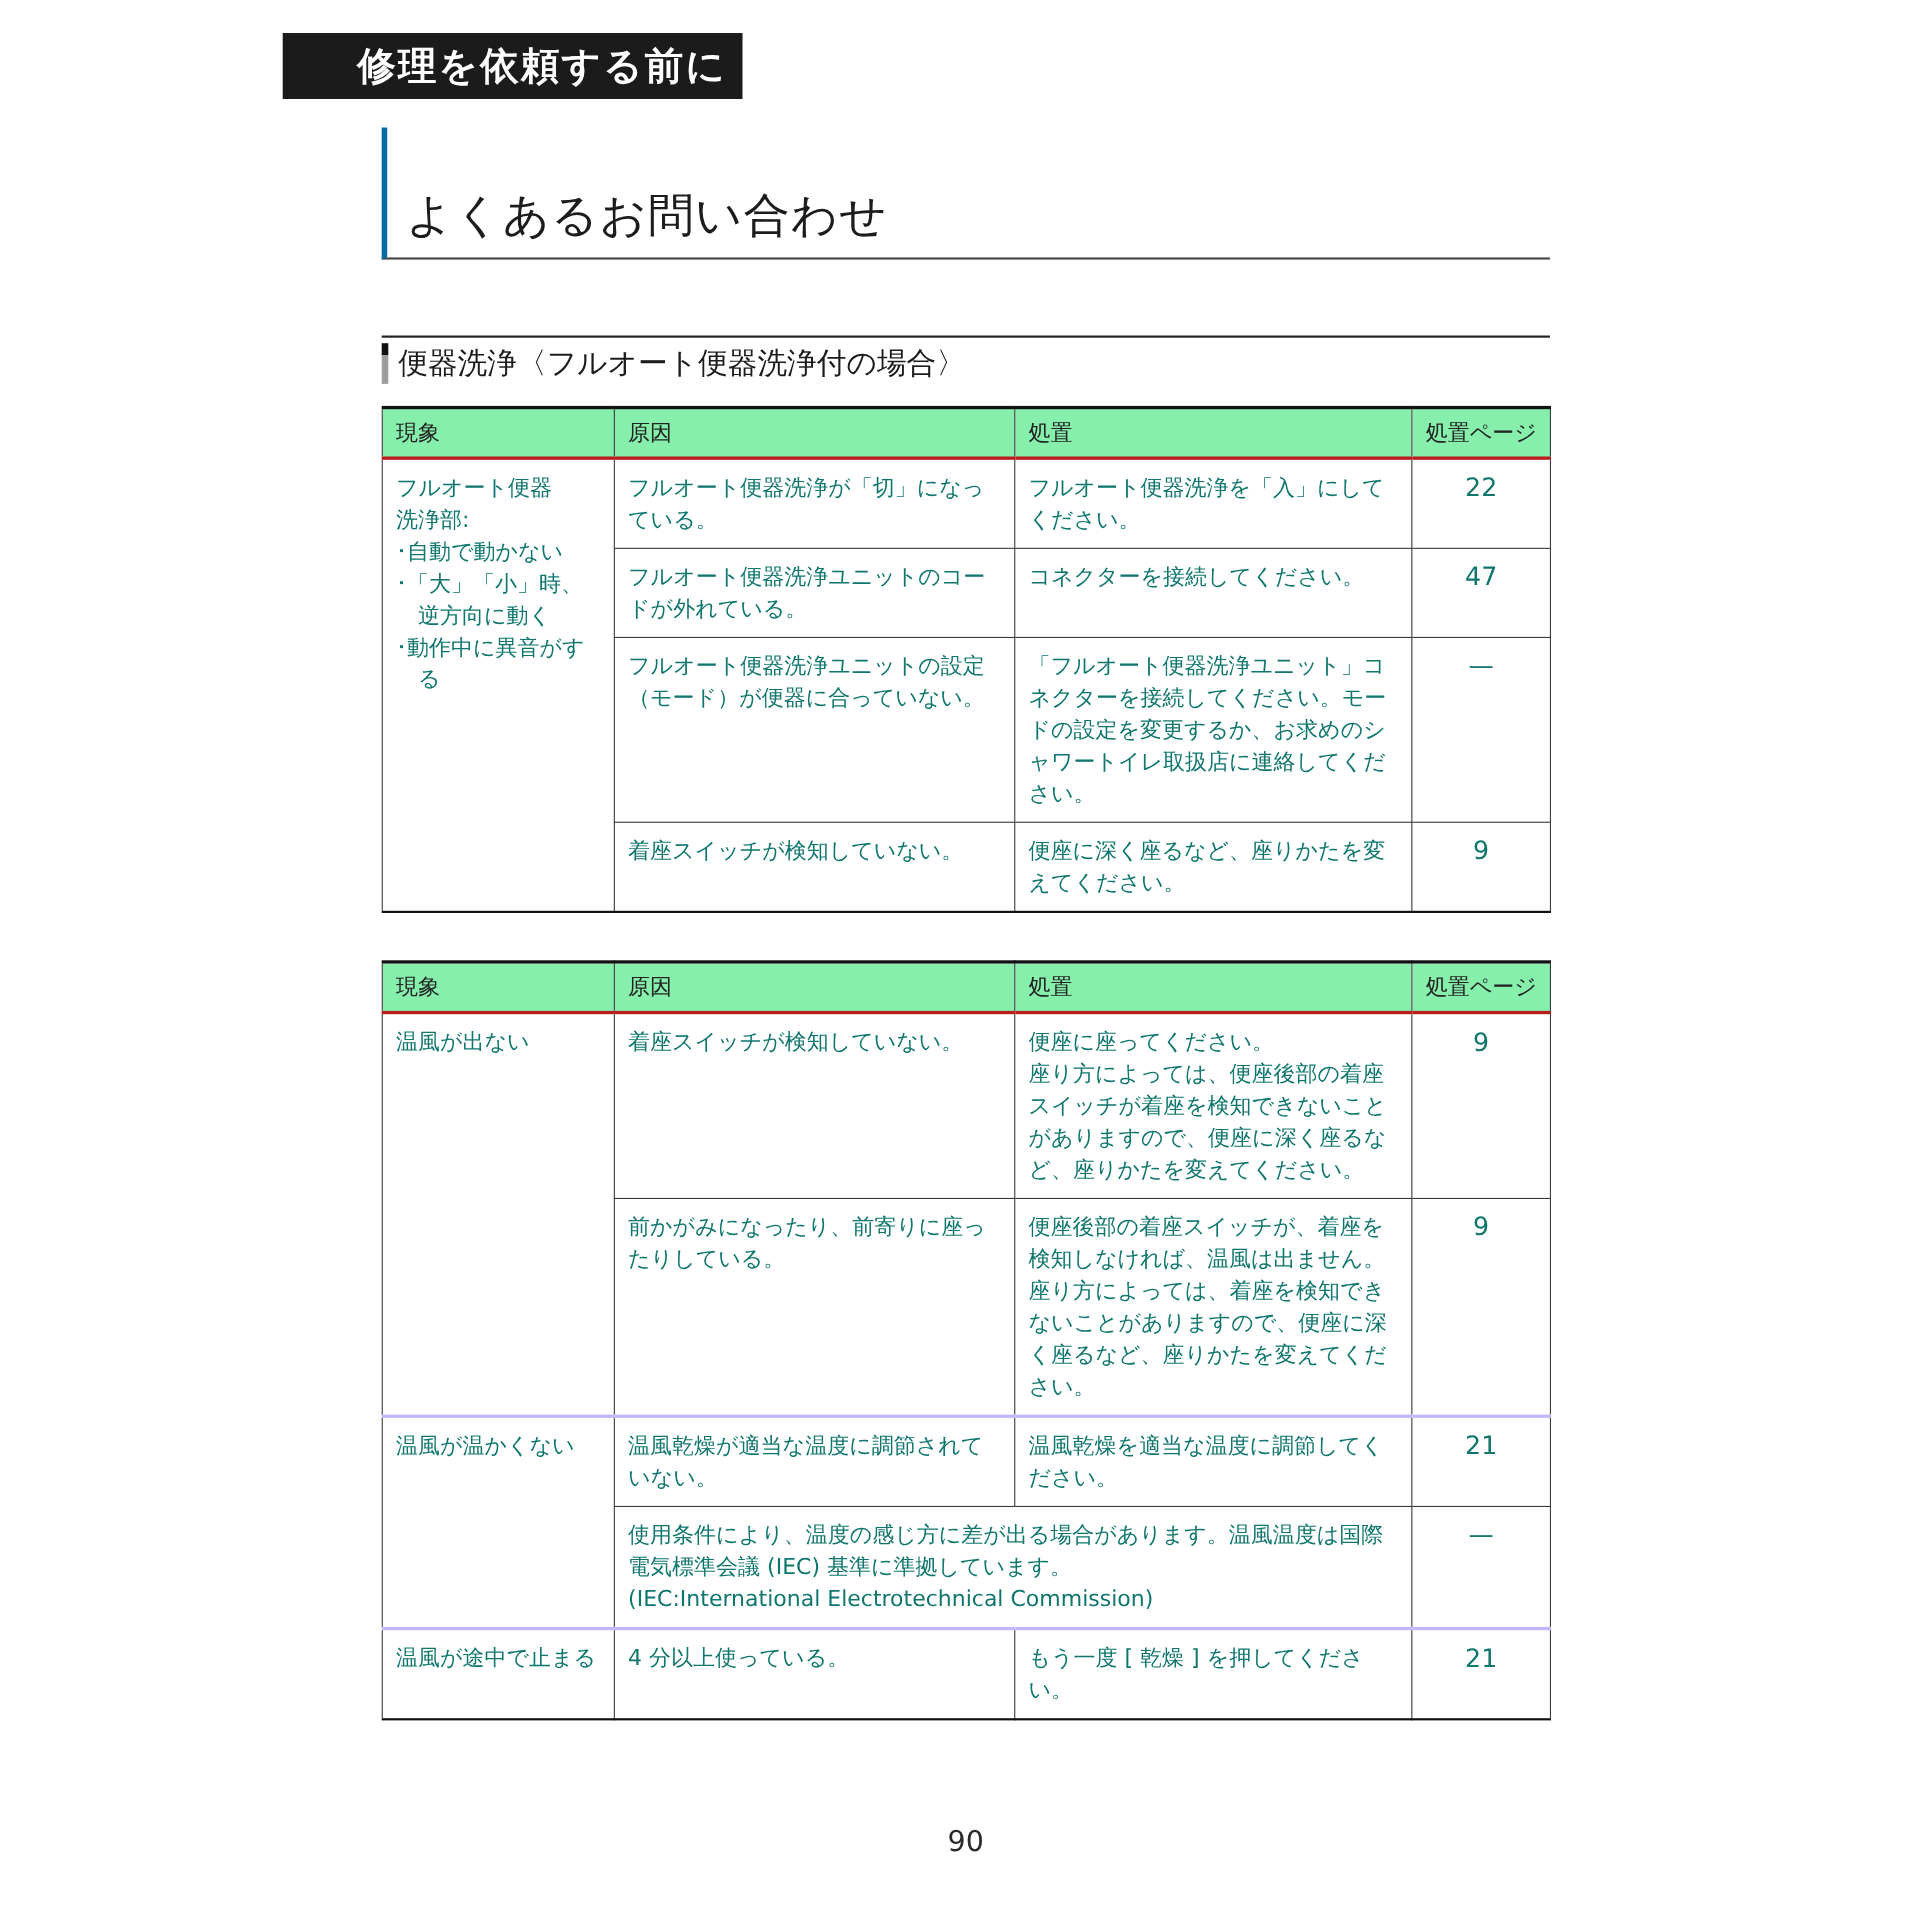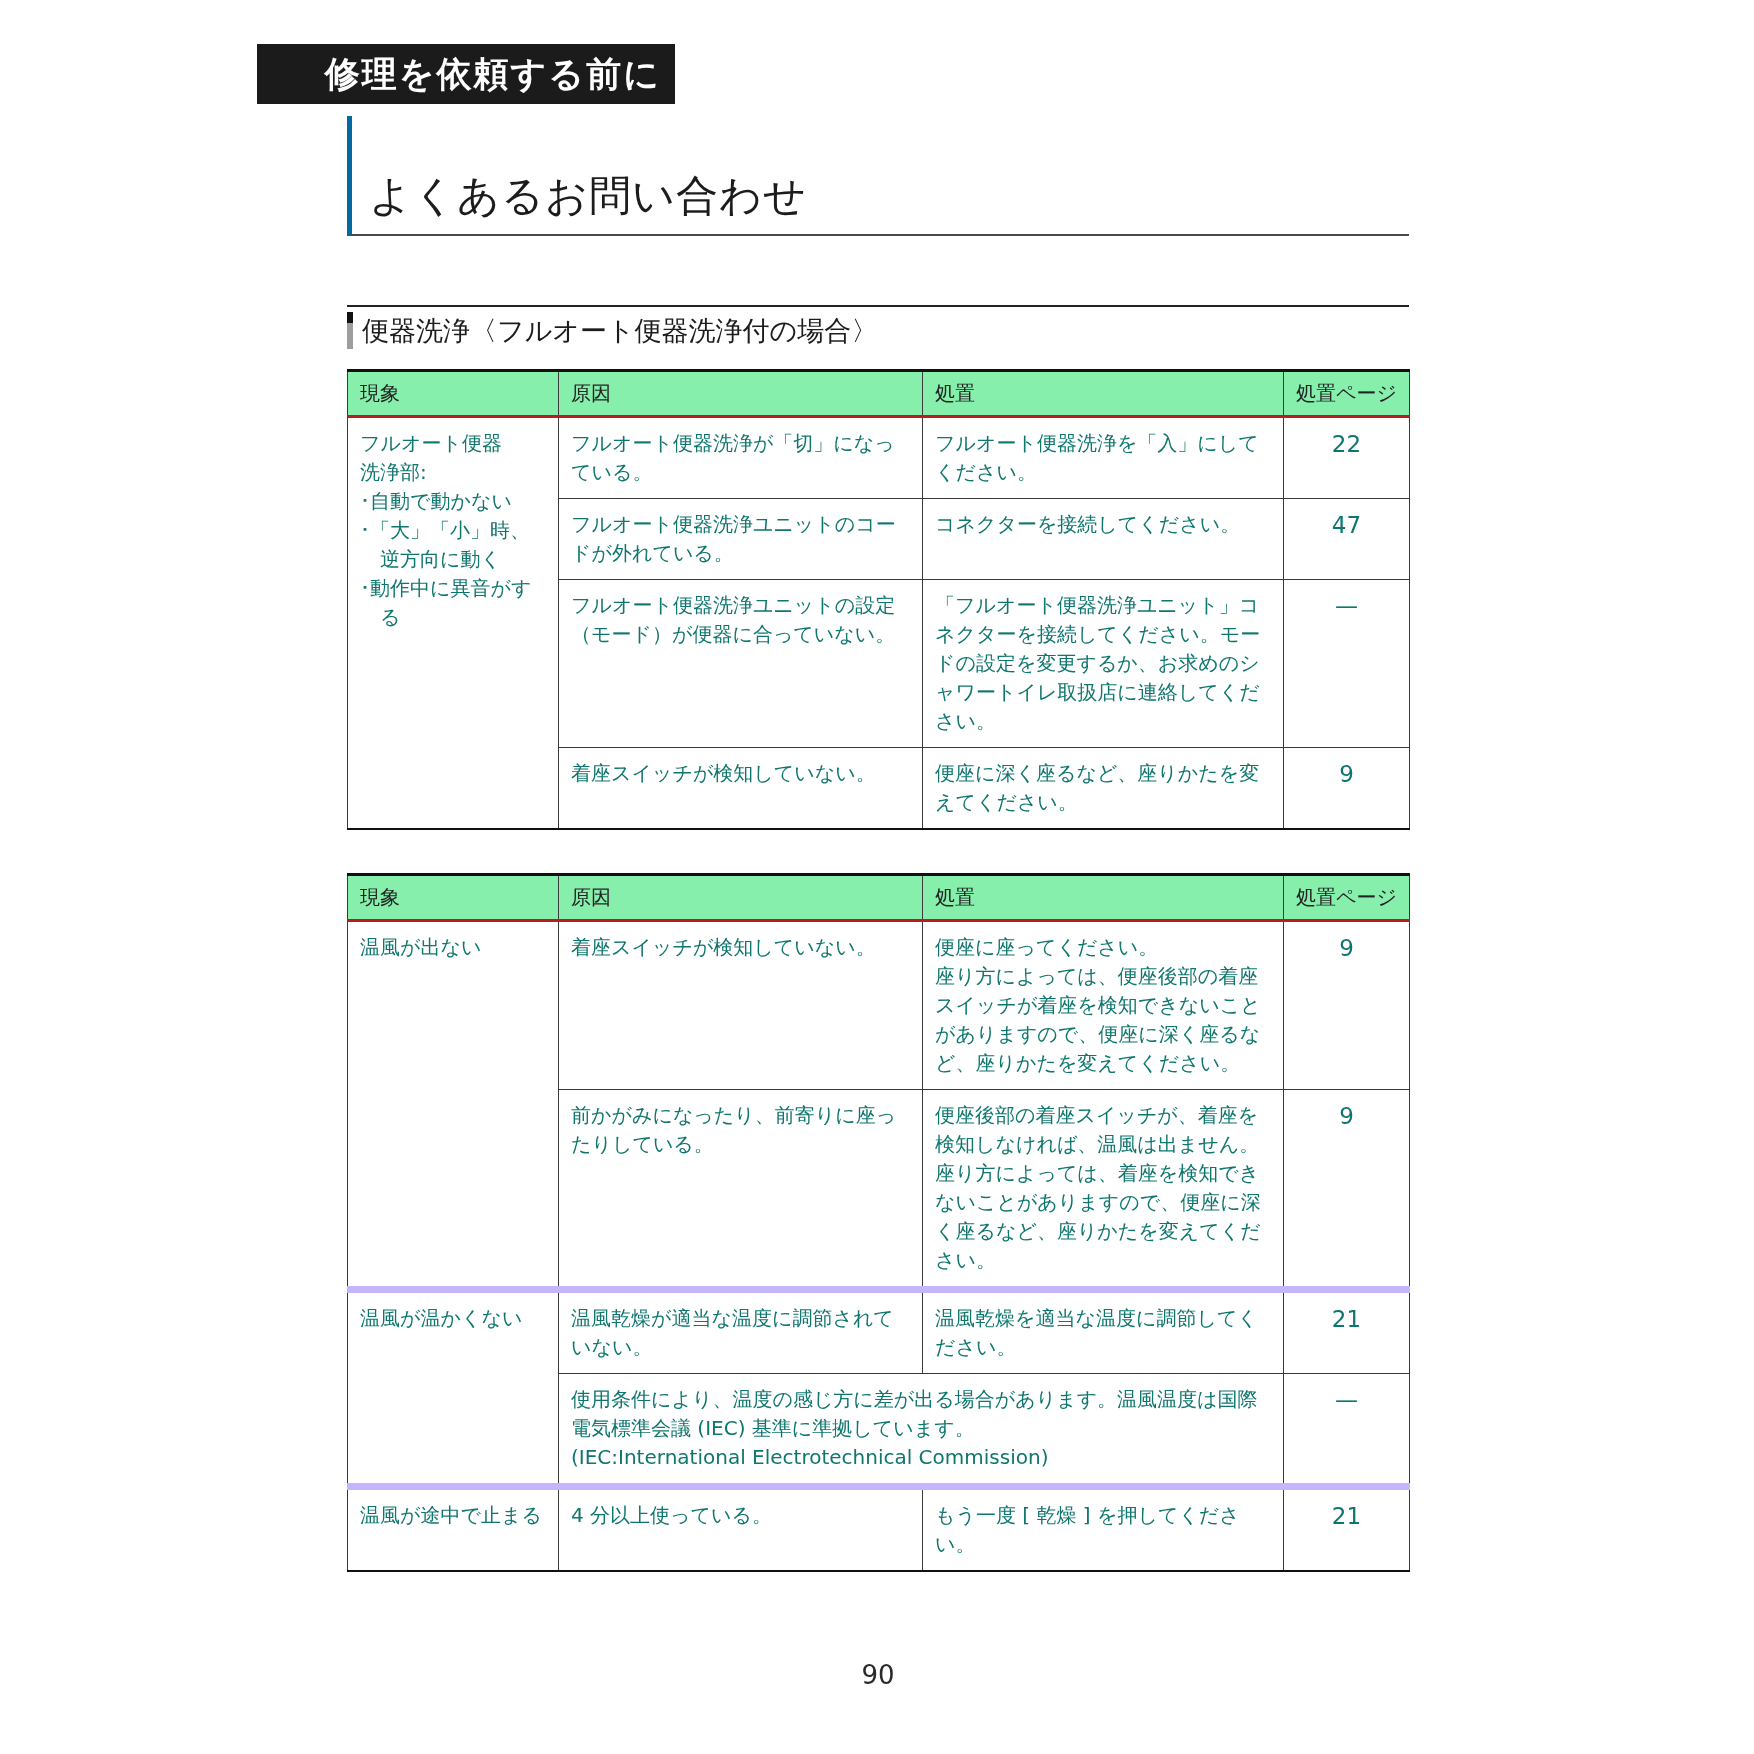--- a/index.html
+++ b/index.html
@@ -3,21 +3,21 @@
 <meta charset="utf-8">
 <style>
   html,body { margin:0; padding:0; background:#fff; }
   #page {
     position:relative; width:1754px; height:1754px; background:#ffffff;
     font-family:"DejaVu Sans","Liberation Sans",sans-serif; color:#222;
     overflow:hidden;
   }
   
   .banner {
-    position:absolute; left:257px; top:44px; width:418px; height:60px;
+    position:absolute; left:257px; top:30px; width:418px; height:60px;
     background:#1b1b1b; display:flex; align-items:center; justify-content:flex-end;
     padding-right:14px; box-sizing:border-box;
   }
   .banner span { color:#fff; font-size:35px; font-weight:bold; letter-spacing:2px; }
 
   
   .titleblock {
     position:absolute; left:347px; top:116px; width:1062px; height:120px;
     border-left:5px solid #0369a1; border-bottom:2px solid #4a4a4a; box-sizing:border-box;
   }
@@ -49,21 +49,21 @@
     border:1px solid #3a3a3a; vertical-align:top;
     padding:11px 12px; font-size:20px; line-height:29px; color:#0f766e;
     box-sizing:border-box; overflow:hidden;
   }
   .faq thead th {
     background:#86efac; font-weight:normal; text-align:left;
     height:46px; padding:7px 12px; border-bottom:3px solid #b91c1c; color:#222;
   }
   .faq thead th.pgh { text-align:center; padding:7px 2px; }
   .faq td.pg { text-align:center; font-size:23px; padding-top:12px; }
-  .faq tr.group-start td { border-top:7px solid #c4b5fd; }
+  .faq tr.group-start td { border-top:3px solid #c4b5fd; }
   .pre { white-space:pre-line; }
   .bullets div { padding-left:20px; text-indent:-20px; }
 
   
   .pageno {
     position:absolute; left:347px; top:1660px; width:1062px;
     text-align:center; font-size:26px; color:#2a2a2a;
   }
 </style>
 </head>

